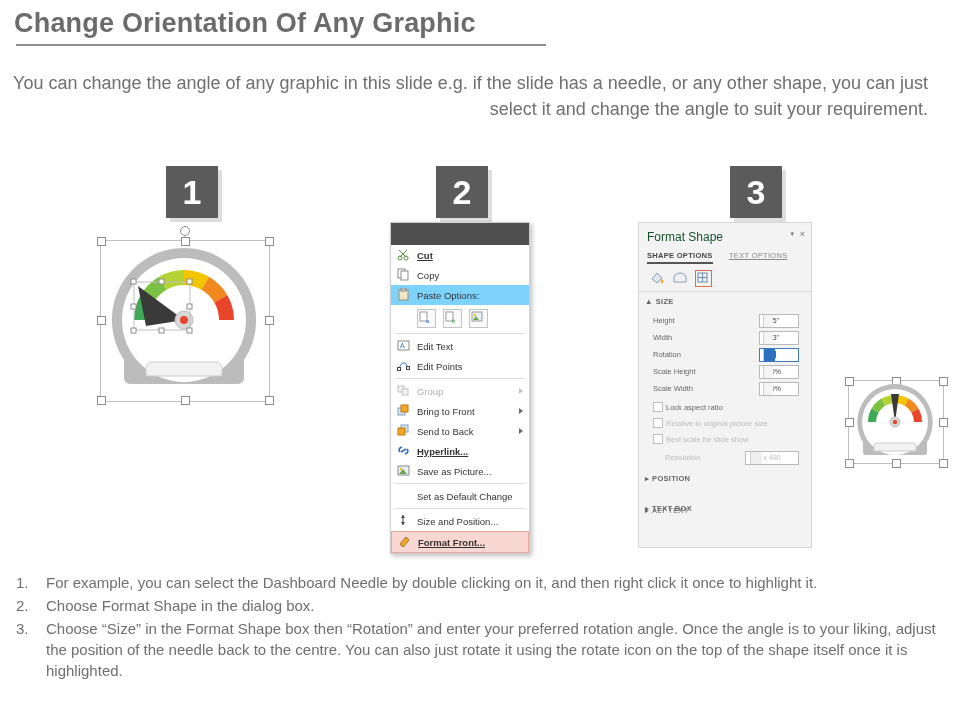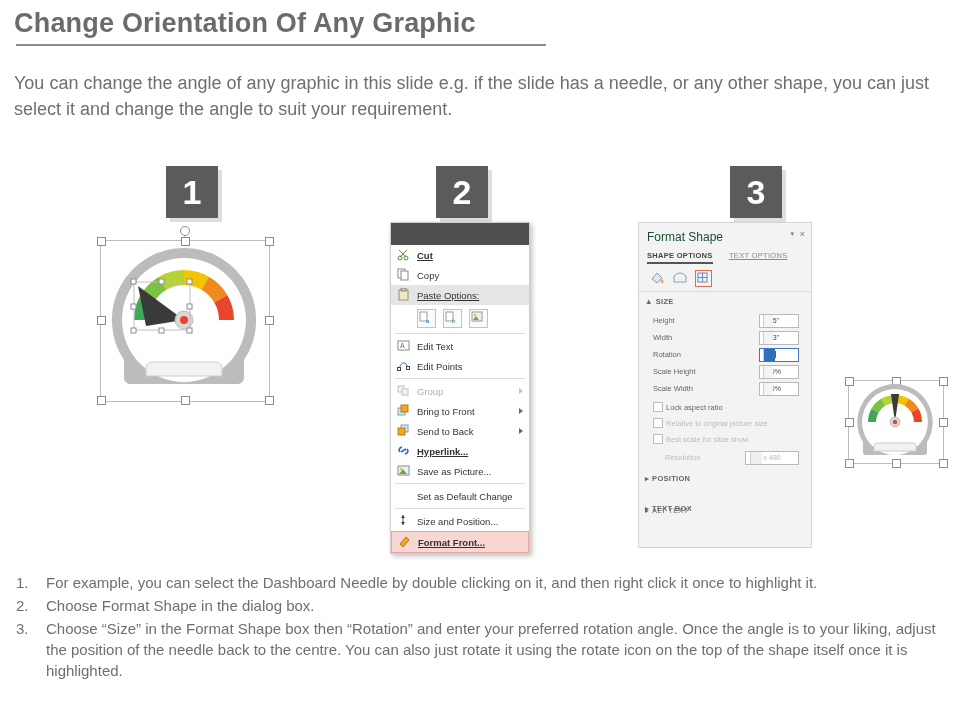--- a/index.html
+++ b/index.html
@@ -13,22 +13,22 @@
   
   .title{
     position:absolute;left:14px;top:8px;
     font-size:27px;font-weight:bold;color:#6b6b6b;
     letter-spacing:.2px;
   }
   .title-rule{
     position:absolute;left:16px;top:44px;width:530px;height:2px;background:#8d8d8d;
   }
   .subtitle{
-    position:absolute;left:14px;top:70px;width:920px;
-    font-size:18px;line-height:26px;color:#6f6f6f;
+    position:absolute;left:8px;top:70px;width:920px;
+    font-size:18px;line-height:26px;color:#6f6f6f;text-align:right;
   }
 
   
   .badge{
     position:absolute;width:52px;height:52px;background:#5b5b5b;color:#fff;
     font-size:34px;font-weight:bold;display:flex;align-items:center;justify-content:center;
     box-shadow:4px 4px 0 rgba(0,0,0,.13);
   }
   #badge1{left:166px;top:166px;}
   #badge2{left:436px;top:166px;}
@@ -47,21 +47,21 @@
     border:1px solid #cfcfcf;box-shadow:2px 2px 5px rgba(0,0,0,.25);
     font-size:9.5px;color:#333;
   }
   .ctx-top{height:22px;background:#4f4f4f;}
   .ctx-item{height:20px;display:flex;align-items:center;padding-left:26px;position:relative;white-space:nowrap;}
   .ctx-item .ico{position:absolute;left:6px;top:3px;width:13px;height:13px;}
   .ctx-item.disabled{color:#b0b0b0;}
   .ctx-sep{height:1px;background:#dcdcdc;margin:2px 4px;}
   .ctx-paste-row{height:26px;display:flex;align-items:center;gap:7px;padding-left:26px;}
   .paste-ico{width:17px;height:17px;border:1px solid #c3c3c3;background:#fafafa;position:relative;}
-  .ctx-item.selected{background:#e5e5e5;text-decoration:underline;}
+  .ctx-item.selected{background:#7dd3fc;}
   .ctx-item.pink{background:#f8d6d2;border:1px solid #e4a9a2;}
   .arrow-r{position:absolute;right:6px;top:7px;width:0;height:0;border-left:4px solid #6b6b6b;border-top:3px solid transparent;border-bottom:3px solid transparent;}
   .arrow-r.dis{border-left-color:#c2c2c2;}
   .und{text-decoration:underline;font-weight:bold;}
 
   
   .pane{
     position:absolute;left:638px;top:222px;width:172px;height:324px;
     background:#f3f3f3;border:1px solid #d5d5d5;font-size:8px;color:#555;
   }

